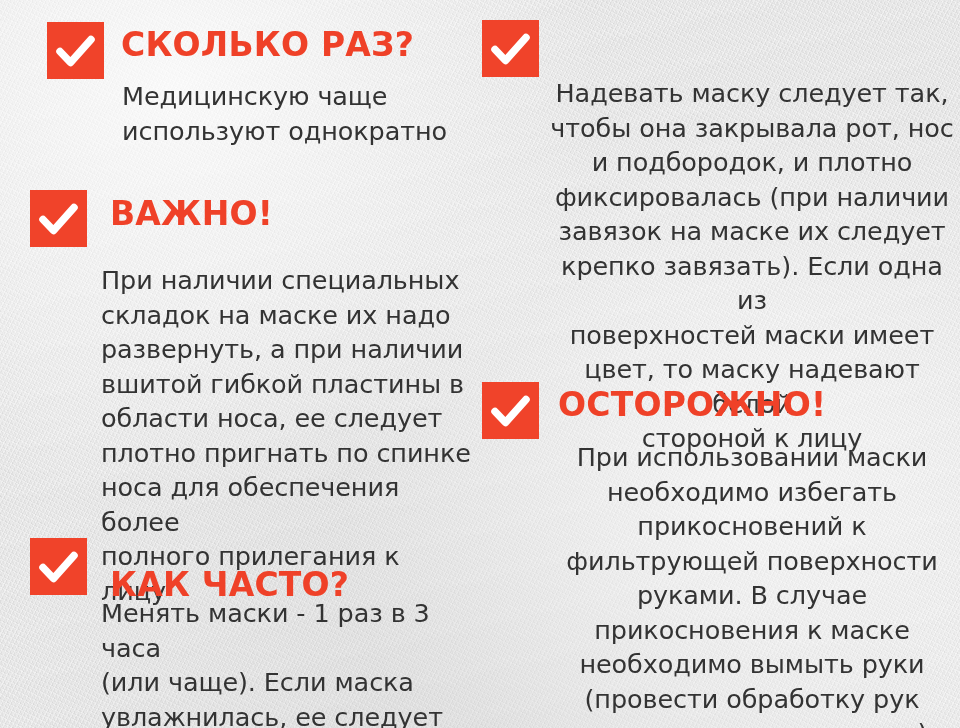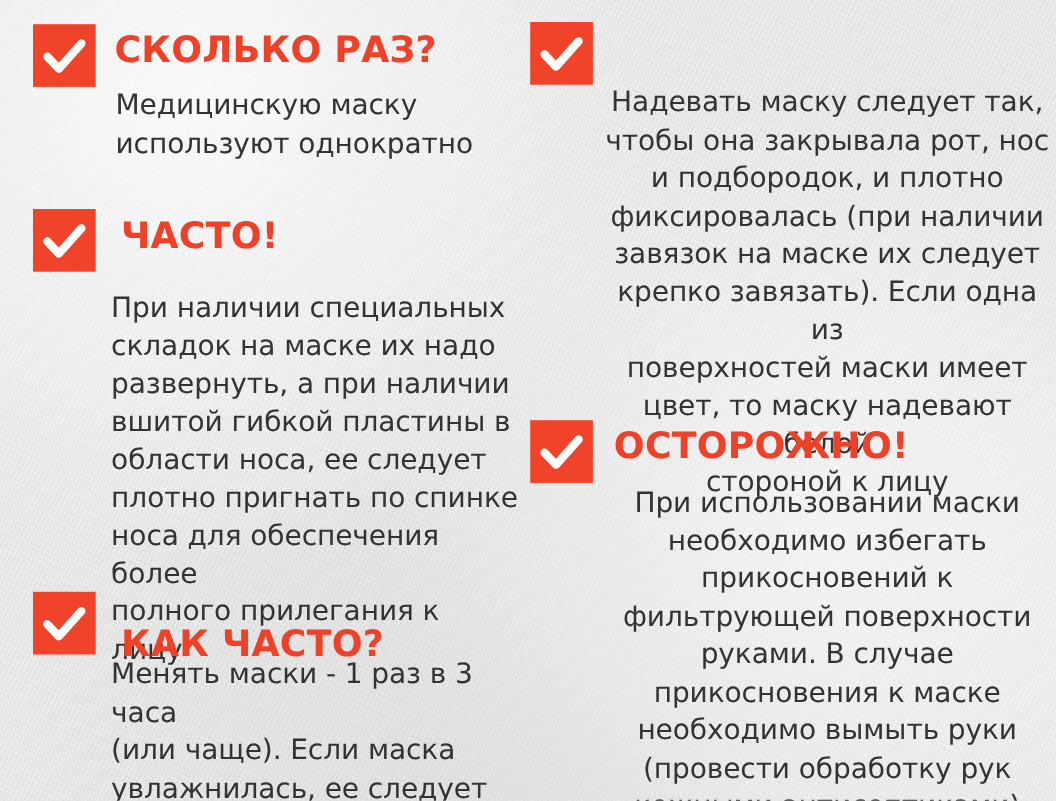--- a/index.html
+++ b/index.html
@@ -82,38 +82,38 @@
     letter-spacing: -0.1px;
   }
 </style>
 </head>
 <body>
 
 <div id="poster">
 
   <div class="column" id="left-column">
 
-    <section class="block" style="left:0; top:0; width:470px; height:180px;padding-left:29px;">
+    <section class="block" style="left:17px; top:0; width:470px; height:180px;padding-left:29px;">
       <span class="checkbox-mark" style="left:30px; top:22px;">
         <svg viewBox="0 0 57 57" xmlns="http://www.w3.org/2000/svg" aria-hidden="true">
           <path d="M13 29.5 L23.5 40.5 L44 17.5" fill="none" stroke="#ffffff" stroke-width="7.5" stroke-linecap="round" stroke-linejoin="round"></path>
         </svg>
       </span>
       <h2 class="block-heading" style="left:104px; top:27px;">СКОЛЬКО РАЗ?</h2>
-      <p class="block-body" style="left:105px; top:79px; width:360px;">Медицинскую маску
+      <p class="block-body" style="left:105px; top:79px; width:360px;">Медицинскую чаще
 используют однократно</p>
     </section>
 
     <section class="block" style="left:0; top:180px; width:470px; height:340px;">
       <span class="checkbox-mark" style="left:30px; top:10px;">
         <svg viewBox="0 0 57 57" xmlns="http://www.w3.org/2000/svg" aria-hidden="true">
           <path d="M13 29.5 L23.5 40.5 L44 17.5" fill="none" stroke="#ffffff" stroke-width="7.5" stroke-linecap="round" stroke-linejoin="round"></path>
         </svg>
       </span>
-      <h2 class="block-heading" style="left:110px; top:16px;">ЧАСТО!</h2>
+      <h2 class="block-heading" style="left:110px; top:16px;">ВАЖНО!</h2>
       <p class="block-body" style="left:101px; top:83px; width:370px;">При наличии специальных
 складок на маске их надо
 развернуть, а при наличии
 вшитой гибкой пластины в
 области носа, ее следует
 плотно пригнать по спинке
 носа для обеспечения более
 полного прилегания к лицу</p>
     </section>
 

